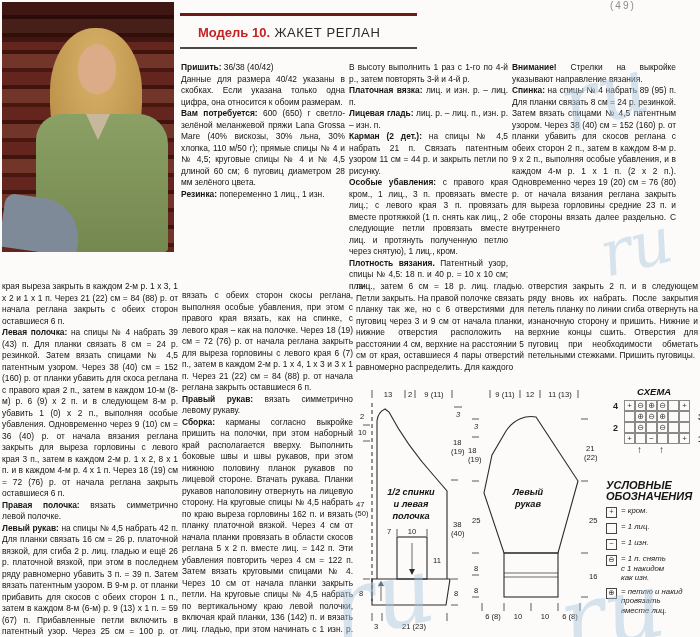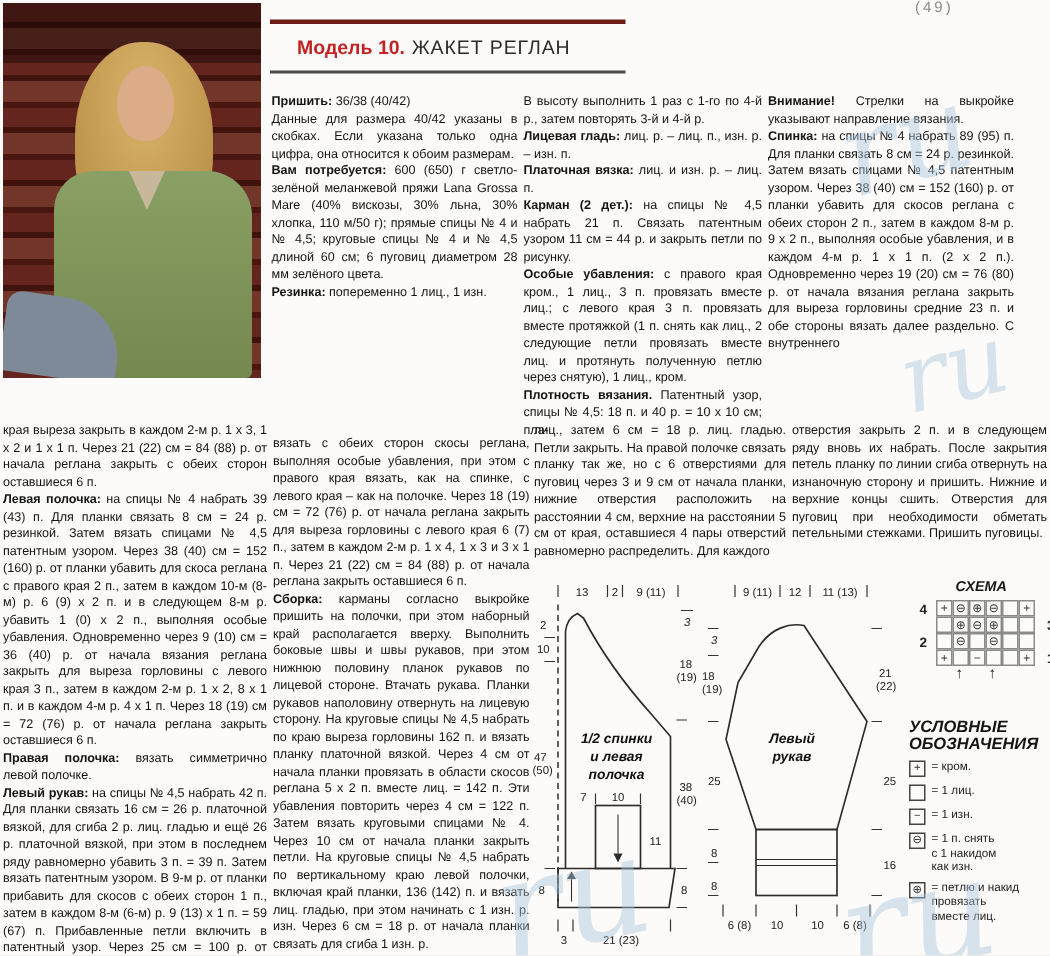--- a/index.html
+++ b/index.html
@@ -50,21 +50,21 @@
   .gcell{width:11px;height:11px;border:0.5px solid #8a8a8a;box-sizing:border-box;
          font-size:8px;line-height:10px;text-align:center;color:#333;}
   .rlab{position:absolute;font-size:9px;font-weight:bold;color:#222;}
   .arrows{position:relative;margin-left:13px;height:14px;}
   .arrows span{position:absolute;top:0;font-size:10px;font-weight:bold;color:#222;}
   
   .legend{position:absolute;left:606px;top:480px;width:94px;}
   .legend-title{font-style:italic;font-weight:bold;font-size:11px;line-height:11px;}
   .litem{display:flex;gap:4px;margin-top:4px;}
   .lsym{flex:none;width:9px;height:9px;border:1px solid #444;font-size:7.5px;line-height:8px;text-align:center;color:#333;margin-top:1px;}
-  .ltext{font-size:7.8px;line-height:9.6px;white-space:pre-line;color:#222;}
+  .ltext{font-style:italic;font-size:7.8px;line-height:9.6px;white-space:pre-line;color:#222;}
 </style>
 </head>
 <body>
 
 <div class="page">
 
   <div class="photo">
     <div class="shade"></div>
     <div class="hair"></div>
     <div class="face"></div>
@@ -85,41 +85,42 @@
 
   <div class="col" id="top1">
     <p><span class="lead">Пришить:</span> <span>36/38 (40/42)</span></p>
     <p><span>Данные для размера 40/42 указаны в скобках. Если указана только одна цифра, она относится к обоим размерам.</span></p>
     <p><span class="lead">Вам потребуется:</span> <span>600 (650) г светло-зелёной меланжевой пряжи Lana Grossa Mare (40% вискозы, 30% льна, 30% хлопка, 110 м/50 г); прямые спицы № 4 и № 4,5; круговые спицы № 4 и № 4,5 длиной 60 см; 6 пуговиц диаметром 28 мм зелёного цвета.</span></p>
     <p><span class="lead">Резинка:</span> <span>попеременно 1 лиц., 1 изн.</span></p>
   </div>
 
   <div class="col" id="top2">
     <p><span>В высоту выполнить 1 раз с 1-го по 4-й р., затем повторять 3-й и 4-й р.</span></p>
+    <p><span class="lead">Платочная вязка:</span> <span>лиц. и изн. р. – лиц. п.</span></p>
     <p><span class="lead">Лицевая гладь:</span> <span>лиц. р. – лиц. п., изн. р. – изн. п.</span></p>
-    <p><span class="lead">Платочная вязка:</span> <span>лиц. и изн. р. – лиц. п.</span></p>
     <p><span class="lead">Карман (2 дет.):</span> <span>на спицы № 4,5 набрать 21 п. Связать патентным узором 11 см = 44 р. и закрыть петли по рисунку.</span></p>
     <p><span class="lead">Особые убавления:</span> <span>с правого края кром., 1 лиц., 3 п. провязать вместе лиц.; с левого края 3 п. провязать вместе протяжкой (1 п. снять как лиц., 2 следующие петли провязать вместе лиц. и протянуть полученную петлю через снятую), 1 лиц., кром.</span></p>
     <p><span class="lead">Плотность вязания.</span> <span>Патентный узор, спицы № 4,5: 18 п. и 40 р. = 10 x 10 см; пла-</span></p>
   </div>
 
   <div class="col" id="top3">
     <p><span class="lead">Внимание!</span> <span>Стрелки на выкройке указывают направление вязания.</span></p>
     <p><span class="lead">Спинка:</span> <span>на спицы № 4 набрать 89 (95) п. Для планки связать 8 см = 24 р. резинкой. Затем вязать спицами № 4,5 патентным узором. Через 38 (40) см = 152 (160) р. от планки убавить для скосов реглана с обеих сторон 2 п., затем в каждом 8-м р. 9 x 2 п., выполняя особые убавления, и в каждом 4-м р. 1 x 1 п. (2 x 2 п.). Одновременно через 19 (20) см = 76 (80) р. от начала вязания реглана закрыть для выреза горловины средние 23 п. и обе стороны вязать далее раздельно. С внутреннего</span></p>
   </div>
 
   <div class="col" id="b1">
     <p><span>края выреза закрыть в каждом 2-м р. 1 x 3, 1 x 2 и 1 x 1 п. Через 21 (22) см = 84 (88) р. от начала реглана закрыть с обеих сторон оставшиеся 6 п.</span></p>
     <p><span class="lead">Левая полочка:</span> <span>на спицы № 4 набрать 39 (43) п. Для планки связать 8 см = 24 р. резинкой. Затем вязать спицами № 4,5 патентным узором. Через 38 (40) см = 152 (160) р. от планки убавить для скоса реглана с правого края 2 п., затем в каждом 10-м (8-м) р. 6 (9) x 2 п. и в следующем 8-м р. убавить 1 (0) x 2 п., выполняя особые убавления. Одновременно через 9 (10) см = 36 (40) р. от начала вязания реглана закрыть для выреза горловины с левого края 3 п., затем в каждом 2-м р. 1 x 2, 8 x 1 п. и в каждом 4-м р. 4 x 1 п. Через 18 (19) см = 72 (76) р. от начала реглана закрыть оставшиеся 6 п.</span></p>
     <p><span class="lead">Правая полочка:</span> <span>вязать симметрично левой полочке.</span></p>
     <p><span class="lead">Левый рукав:</span> <span>на спицы № 4,5 набрать 42 п. Для планки связать 16 см = 26 р. платочной вязкой, для сгиба 2 р. лиц. гладью и ещё 26 р. платочной вязкой, при этом в последнем ряду равномерно убавить 3 п. = 39 п. Затем вязать патентным узором. В 9-м р. от планки прибавить для скосов с обеих сторон 1 п., затем в каждом 8-м (6-м) р. 9 (13) x 1 п. = 59 (67) п. Прибавленные петли включить в патентный узор. Через 25 см = 100 р. от планки начать</span></p>
   </div>
 
   <div class="col" id="b2">
     <p><span>вязать с обеих сторон скосы реглана, выполняя особые убавления, при этом с правого края вязать, как на спинке, с левого края – как на полочке. Через 18 (19) см = 72 (76) р. от начала реглана закрыть для выреза горловины с левого края 6 (7) п., затем в каждом 2-м р. 1 x 4, 1 x 3 и 3 x 1 п. Через 21 (22) см = 84 (88) р. от начала реглана закрыть оставшиеся 6 п.</span></p>
+    <p><span class="lead">Правый рукав:</span> <span>вязать симметрично левому рукаву.</span></p>
     <p><span class="lead">Сборка:</span> <span>карманы согласно выкройке пришить на полочки, при этом наборный край располагается вверху. Выполнить боковые швы и швы рукавов, при этом нижнюю половину планок рукавов по лицевой стороне. Втачать рукава. Планки рукавов наполовину отвернуть на лицевую сторону. На круговые спицы № 4,5 набрать по краю выреза горловины 162 п. и вязать планку платочной вязкой. Через 4 см от начала планки провязать в области скосов реглана 5 x 2 п. вместе лиц. = 142 п. Эти убавления повторить через 4 см = 122 п. Затем вязать круговыми спицами № 4. Через 10 см от начала планки закрыть петли. На круговые спицы № 4,5 набрать по вертикальному краю левой полочки, включая край планки, 136 (142) п. и вязать лиц. гладью, при этом начинать с 1 изн. р. изн. Через 6 см = 18 р. от начала планки связать для сгиба 1 изн. р.</span></p>
   </div>
 
   <div class="col" id="b3">
     <p><span>лиц., затем 6 см = 18 р. лиц. гладью. Петли закрыть. На правой полочке связать планку так же, но с 6 отверстиями для пуговиц через 3 и 9 см от начала планки, нижние отверстия расположить на расстоянии 4 см, верхние на расстоянии 5 см от края, оставшиеся 4 пары отверстий равномерно распределить. Для каждого</span></p>
   </div>
 
   <div class="col" id="b4">
     <p><span>отверстия закрыть 2 п. и в следующем ряду вновь их набрать. После закрытия петель планку по линии сгиба отвернуть на изнаночную сторону и пришить. Нижние и верхние концы сшить. Отверстия для пуговиц при необходимости обметать петельными стежками. Пришить пуговицы.</span></p>
   </div>

